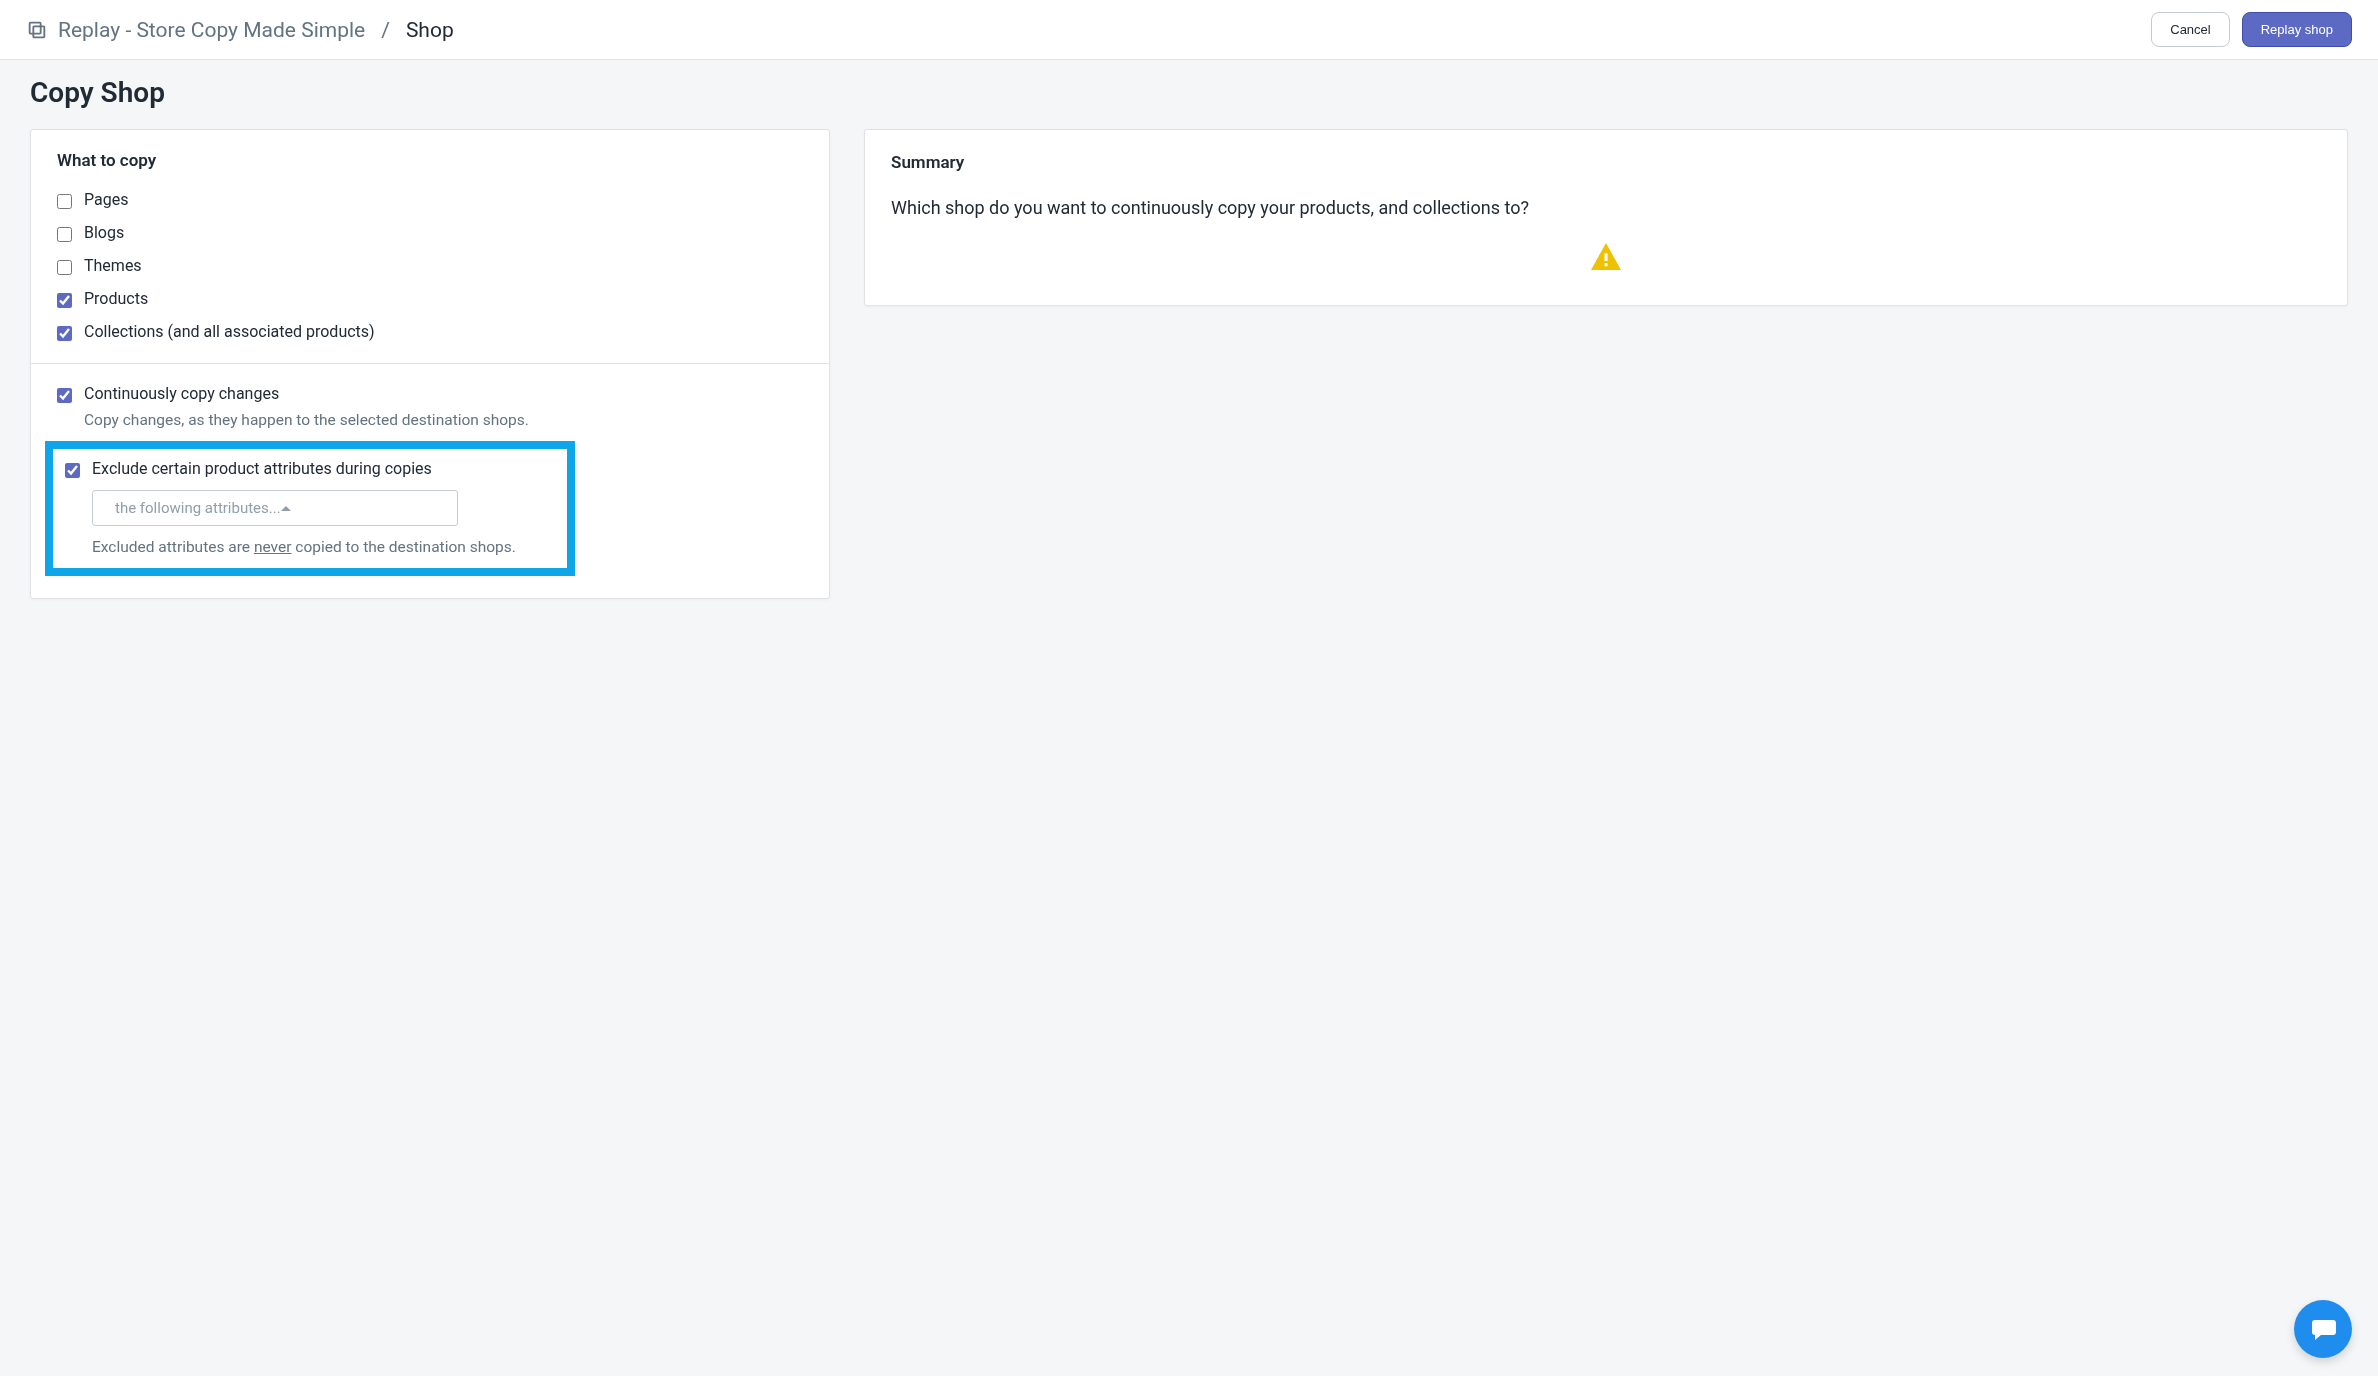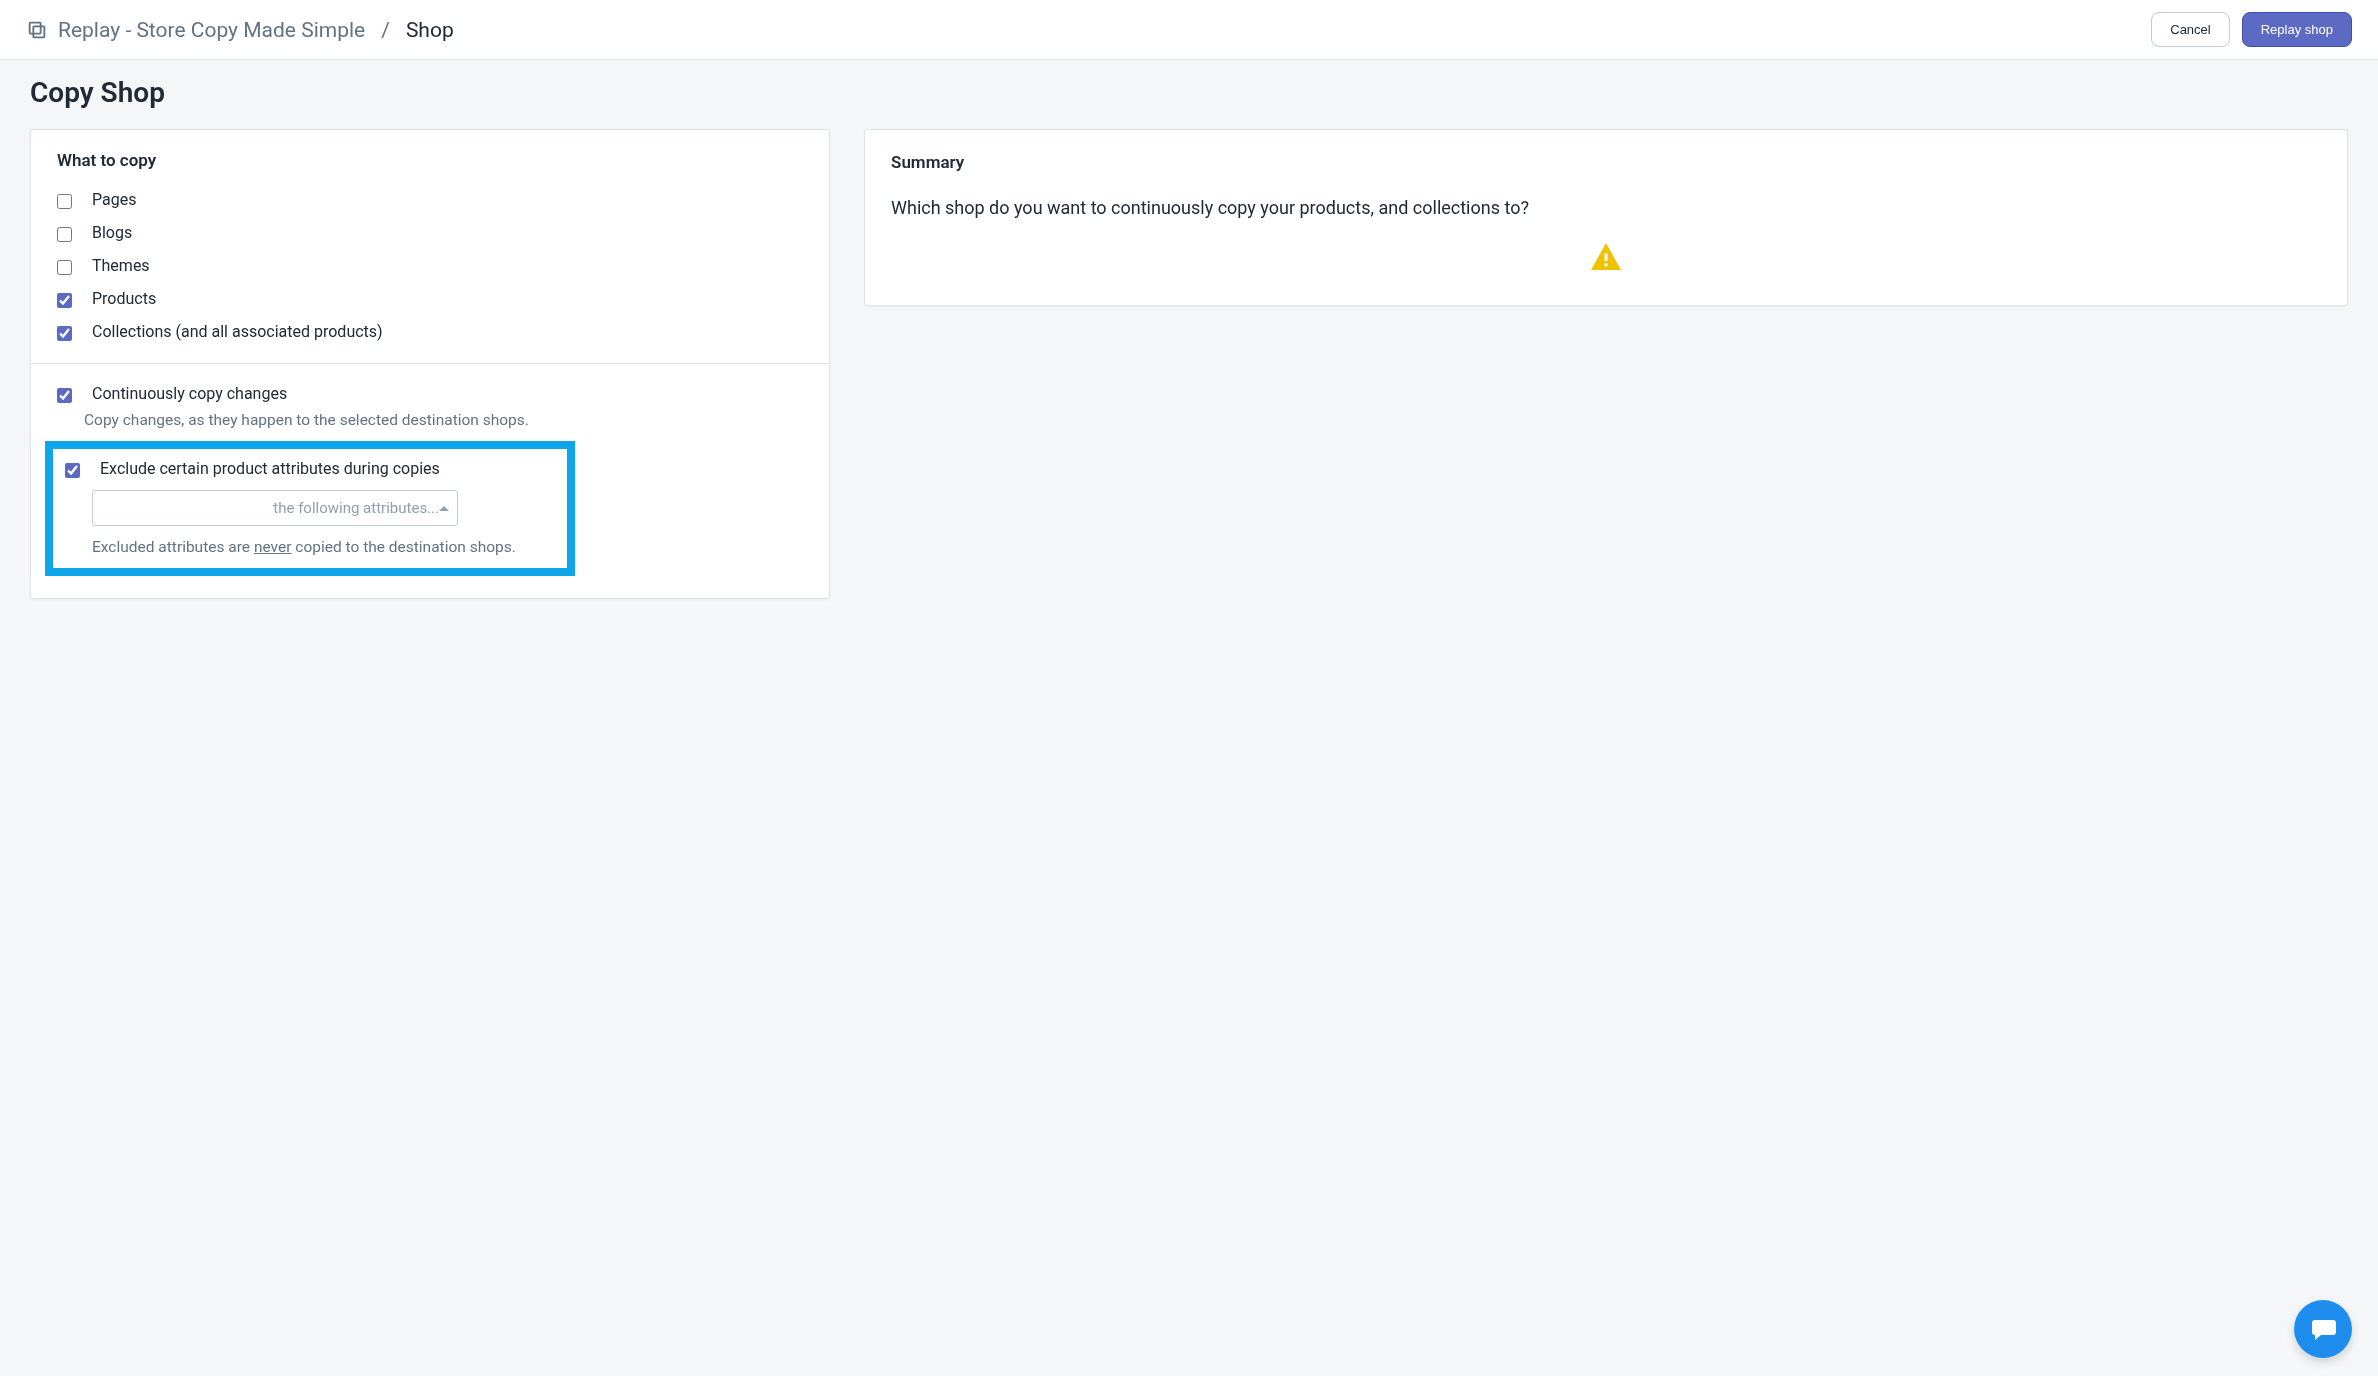--- a/index.html
+++ b/index.html
@@ -81,21 +81,21 @@
       border-top: 1px solid #dfe3e8;
     }
     .section-heading {
       font-size: 17px;
       font-weight: 600;
       margin-bottom: 20px;
     }
     .check-row {
       display: flex;
       align-items: center;
-      gap: 20px;
+      gap: 12px;
       margin-bottom: 14px;
       font-size: 16px;
     }
     .check-row:last-child { margin-bottom: 0; }
     .check-row input[type="checkbox"] {
       width: 15px;
       height: 15px;
       margin-top: 3px;
       accent-color: #5c6ac4;
       cursor: pointer;
@@ -116,22 +116,22 @@
       margin-right: 228px;
     }
     .highlight-box .check-row { margin-left: 4px; margin-bottom: 12px; }
     .attr-select {
       margin-left: 31px;
       width: 366px;
       border: 1px solid #c4cdd5;
       border-radius: 3px;
       display: flex;
       align-items: center;
-      justify-content: flex-end;
-      padding: 8px 8px;
+      justify-content: flex-start;
+      padding: 8px 22px;
       color: #919eab;
       font-size: 15px;
       cursor: pointer;
       background: #fff;
       margin-bottom: 12px;
     }
     .attr-select .caret-up {
       width: 0; height: 0;
       border-left: 5px solid transparent;
       border-right: 5px solid transparent;

